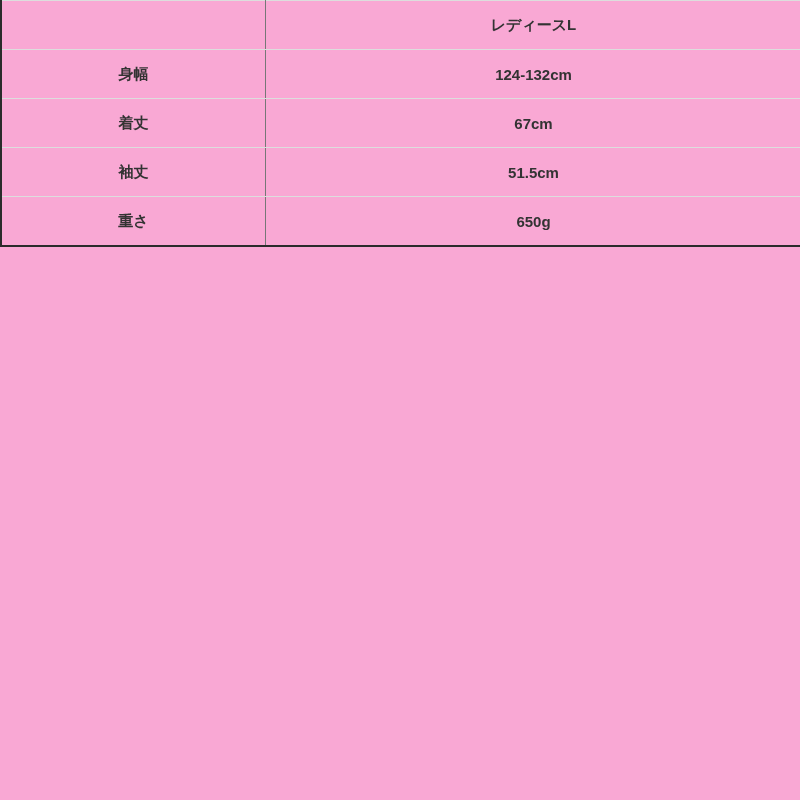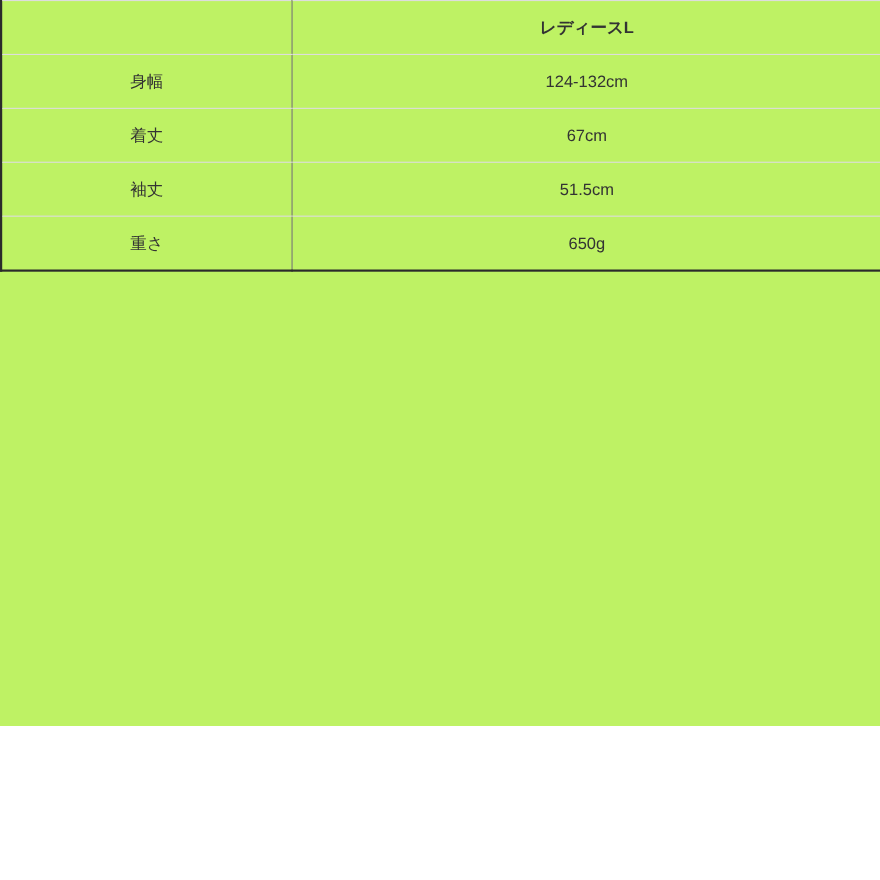--- a/index.html
+++ b/index.html
@@ -5,22 +5,22 @@
   html, body {
     margin: 0;
     padding: 0;
     background: #ffffff;
     width: 800px;
     height: 800px;
     font-family: "Liberation Sans", "DejaVu Sans", sans-serif;
   }
   .page {
     width: 800px;
-    height: 660px;
-    background: #bef264;
+    height: 800px;
+    background: #f9a8d4;
     overflow: hidden;
   }
   table.size-table {
     width: 800px;
     border-collapse: collapse;
     table-layout: fixed;
     border-left: 2px solid #2b2b2b;
     border-right: 2px solid #2b2b2b;
     border-bottom: 2px solid #2b2b2b;
     border-top: 1px solid #dddddd;
@@ -42,21 +42,21 @@
     border-right: 1px solid #777777;
   }
   table.size-table th.col-value,
   table.size-table td.col-value {
     width: 535px;
   }
   table.size-table th {
     font-weight: bold;
   }
   table.size-table td {
-    font-weight: normal;
+    font-weight: bold;
   }
 </style>
 </head>
 <body>
 
 <div class="page">
   <table class="size-table">
     <tbody>
       <tr>
         <th class="col-label"></th>

